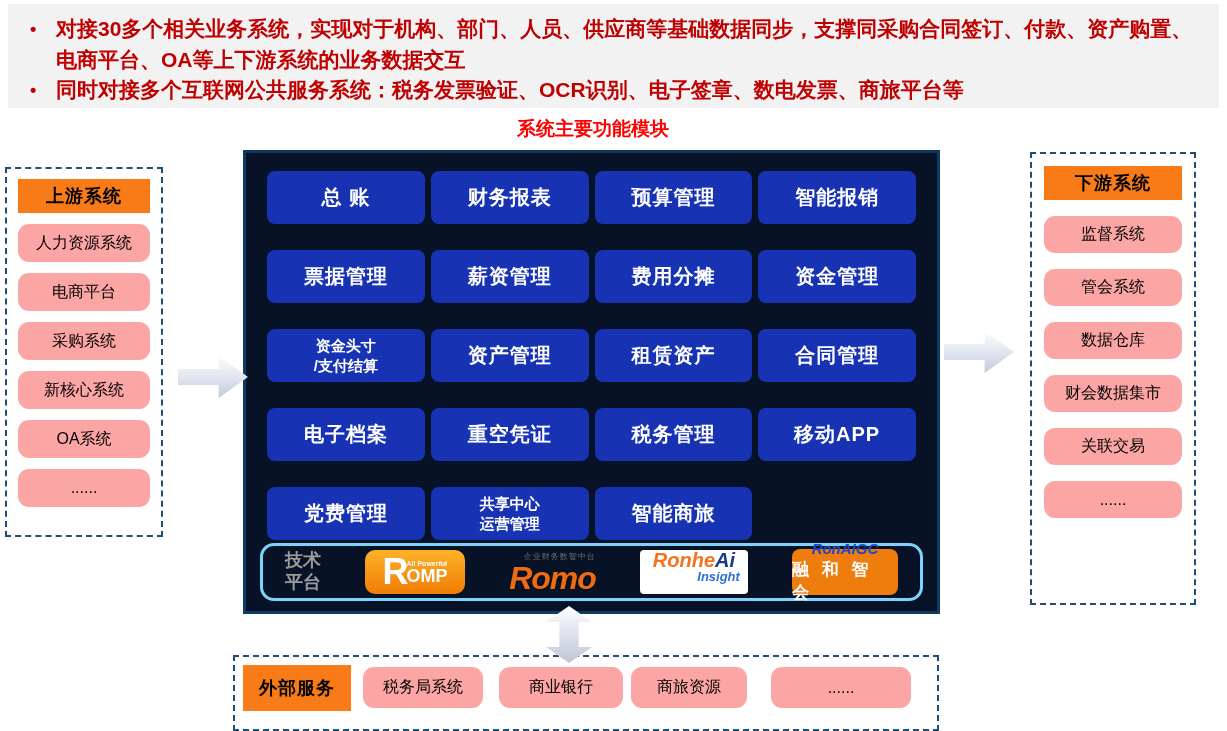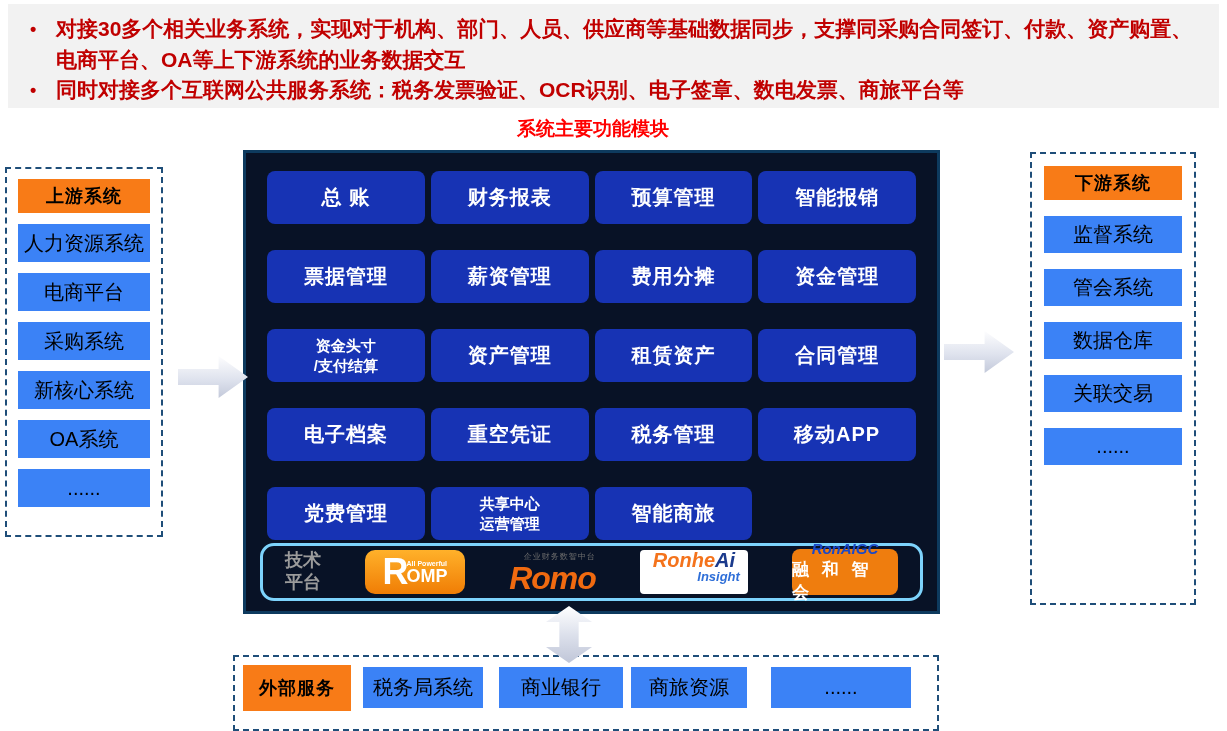--- a/index.html
+++ b/index.html
@@ -90,22 +90,22 @@
     left:233px; top:655px; width:706px; height:76px;
     display:flex; align-items:flex-start; padding:8px 12px 0 8px;
   }
   .panel-header {
     background:#f87b17; color:#000000; font-weight:bold; font-size:18px;
     display:flex; align-items:center; justify-content:center; letter-spacing:1px;
   }
   .panel-left .panel-header  { width:132px; height:34px; margin:10px auto 0; }
   .panel-right .panel-header { width:138px; height:34px; margin:12px auto 0; }
   .side-item {
-    background:#3b82f6; color:#000000; font-size:20px;
-    display:flex; align-items:center; justify-content:center; text-align:center;
+    background:#fca5a5; color:#000000; font-size:16px;
+    display:flex; align-items:center; justify-content:center; text-align:center;border-radius:11px;
   }
   .panel-left .side-item  { width:132px; height:38px; margin:11px auto 0; }
   .panel-right .side-item { width:138px; height:37px; margin:16px auto 0; }
   .panel-right .side-item:first-of-type { margin-top:22px; }
   .panel-bottom .panel-header { width:108px; height:46px; flex:none; }
   .panel-bottom .side-item { height:41px; margin-top:2px; }
   .ext-1 { width:120px; margin-left:12px; }
   .ext-2 { width:124px; margin-left:16px; }
   .ext-3 { width:116px; margin-left:8px; }
   .ext-4 { width:140px; margin-left:24px; }
@@ -198,20 +198,21 @@
   <div class="side-item">新核心系统</div>
   <div class="side-item">OA系统</div>
   <div class="side-item">......</div>
 </div>
 
 <div class="panel panel-right">
   <div class="panel-header">下游系统</div>
   <div class="side-item">监督系统</div>
   <div class="side-item">管会系统</div>
   <div class="side-item">数据仓库</div>
+  <div class="side-item">财会数据集市</div>
   <div class="side-item">关联交易</div>
   <div class="side-item">......</div>
 </div>
 
 <div class="panel panel-bottom">
   <div class="panel-header">外部服务</div>
   <div class="side-item ext-1">税务局系统</div>
   <div class="side-item ext-2">商业银行</div>
   <div class="side-item ext-3">商旅资源</div>
   <div class="side-item ext-4">......</div>

